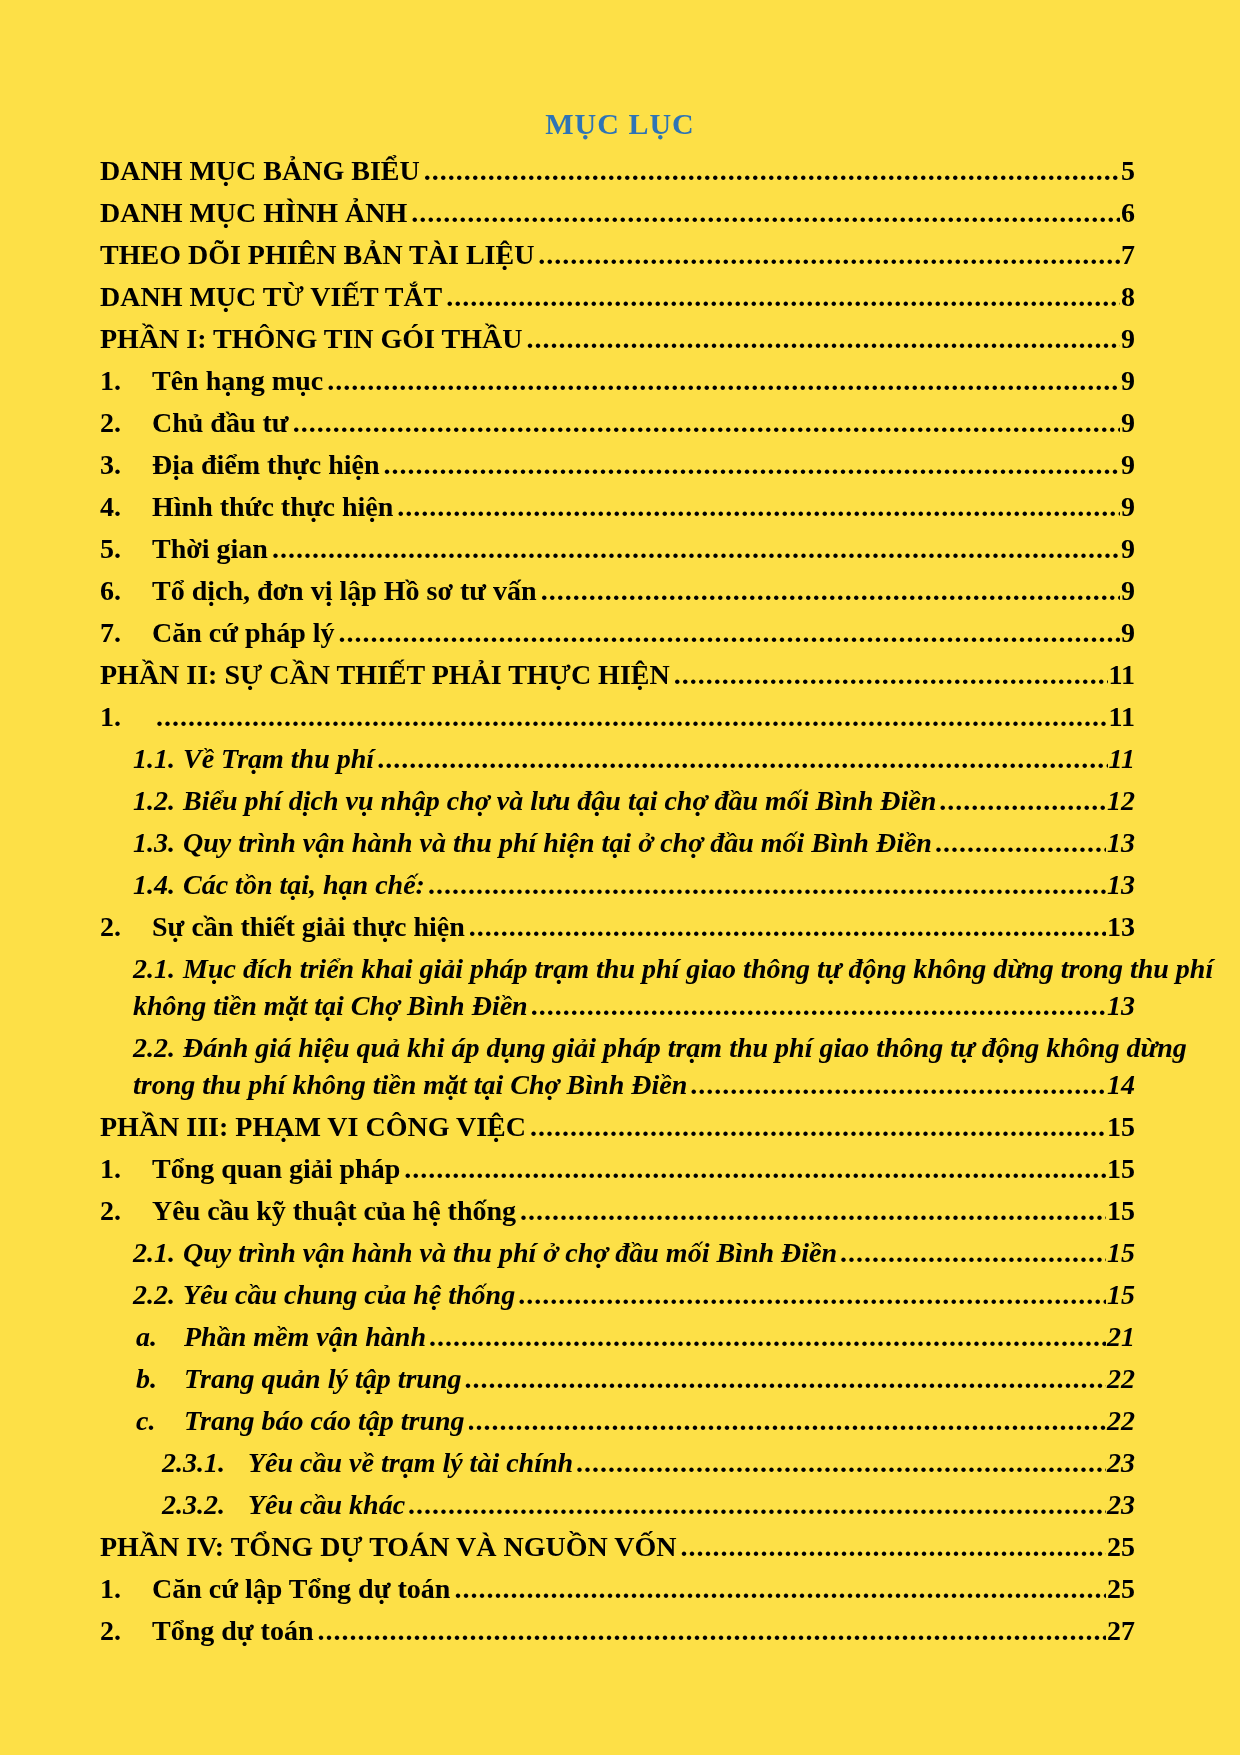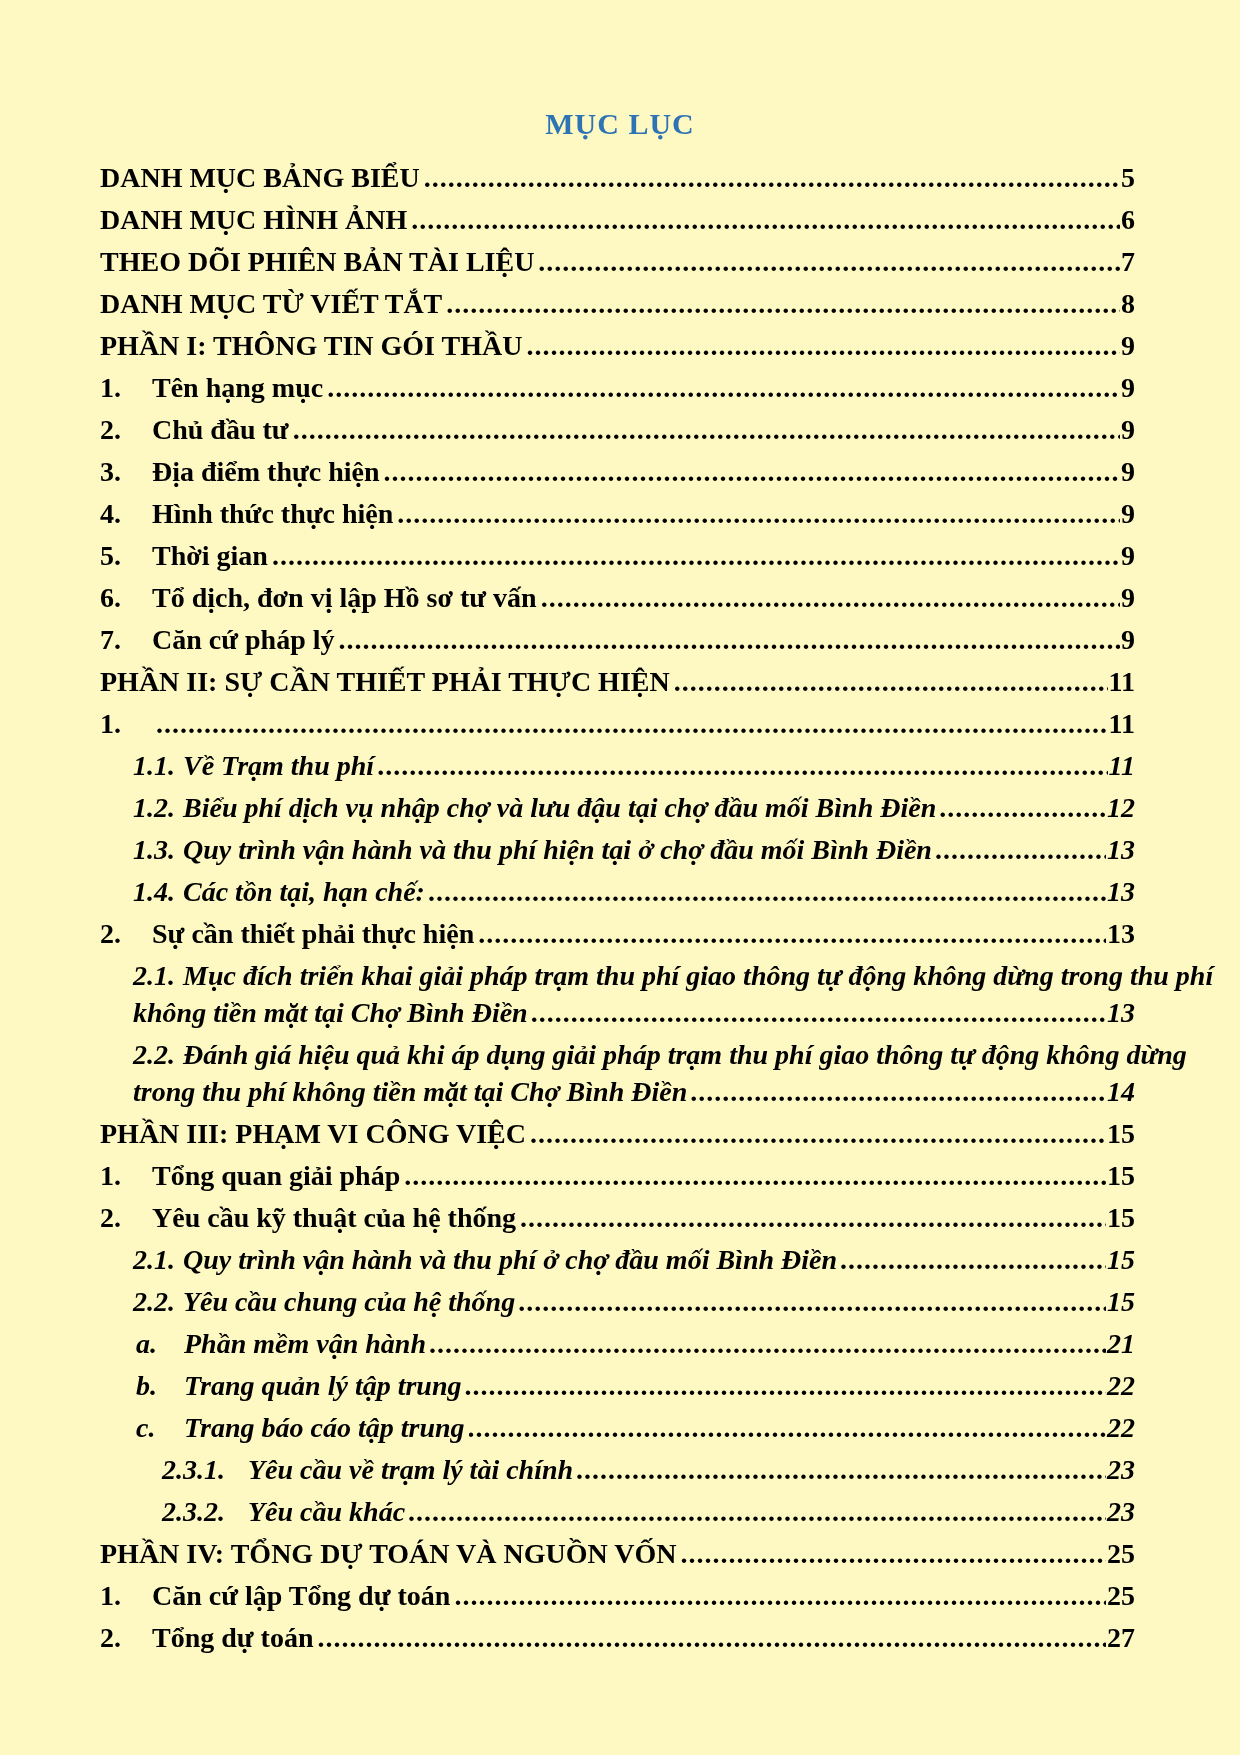--- a/index.html
+++ b/index.html
@@ -4,40 +4,40 @@
 <style>
   html, body {
     margin: 0;
     padding: 0;
     background: #ffffff;
   }
   .page {
     position: relative;
     width: 1240px;
     height: 1755px;
-    background: #fef9c3;
+    background: #fde047;
     overflow: hidden;
     font-family: "Liberation Serif", "DejaVu Serif", serif;
     color: #000000;
   }
   .doc-title {
     position: absolute;
     top: 106px;
     left: 0;
     width: 100%;
     text-align: center;
     font-size: 30px;
     line-height: 36px;
     font-weight: bold;
     letter-spacing: 1px;
     margin: 0;
   }
   .toc {
     position: absolute;
-    top: 161px;
+    top: 154px;
     left: 100px;
     width: 1035px;
   }
   .toc-row {
     display: flex;
     align-items: baseline;
     font-size: 28px;
     line-height: 34px;
     font-weight: bold;
     margin-bottom: 8px;
@@ -177,21 +177,21 @@
         <span class="pagenum">13</span>
       </div>
       <div class="toc-row lvl-n2 italic">
         <span class="marker">1.4.</span>
         <span class="entry-text">Các tồn tại, hạn chế:</span>
         <span class="leader"><span class="dots">........................................................................................................................................................................................................</span></span>
         <span class="pagenum">13</span>
       </div>
       <div class="toc-row lvl-n1">
         <span class="marker">2.</span>
-        <span class="entry-text">Sự cần thiết phải thực hiện</span>
+        <span class="entry-text">Sự cần thiết giải thực hiện</span>
         <span class="leader"><span class="dots">........................................................................................................................................................................................................</span></span>
         <span class="pagenum">13</span>
       </div>
       <div class="toc-row lvl-n2 italic wrap-first">
         <span class="marker">2.1.</span>
         <span class="entry-text">Mục đích triển khai giải pháp trạm thu phí giao thông tự động không dừng trong thu phí</span>
       </div>
       <div class="toc-row lvl-n2 italic">
         <span class="entry-text">không tiền mặt tại Chợ Bình Điền</span>
         <span class="leader"><span class="dots">........................................................................................................................................................................................................</span></span>

